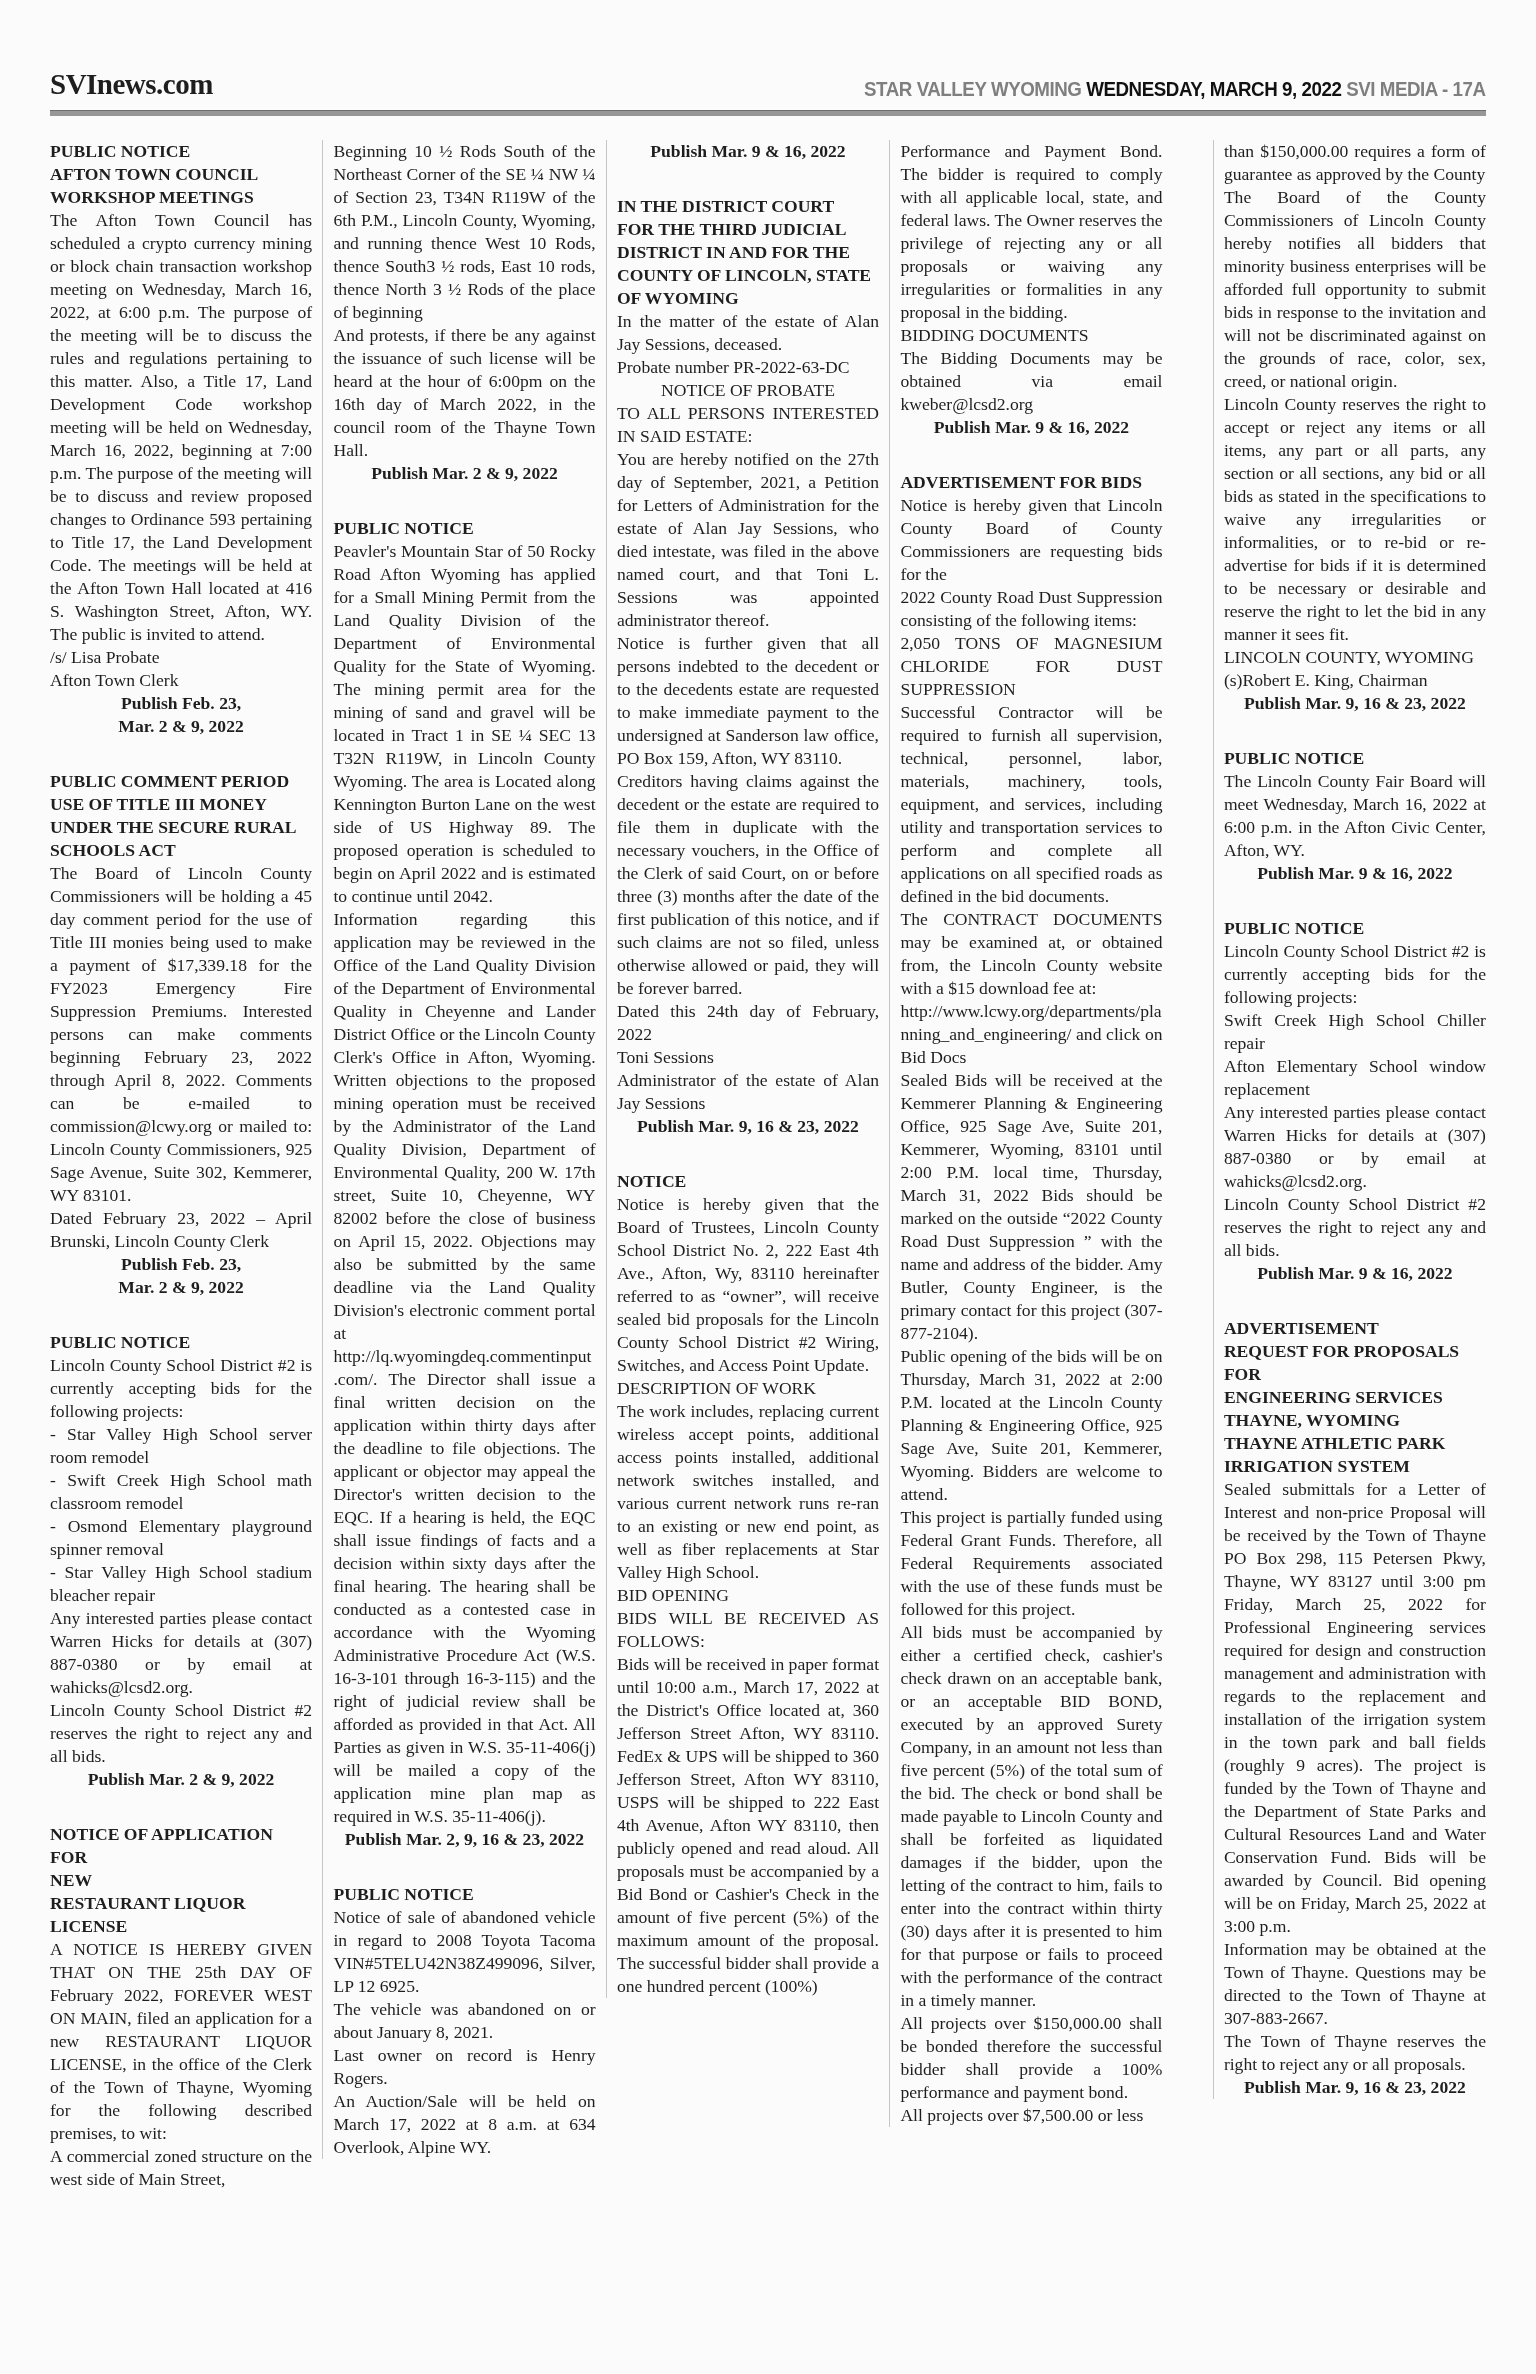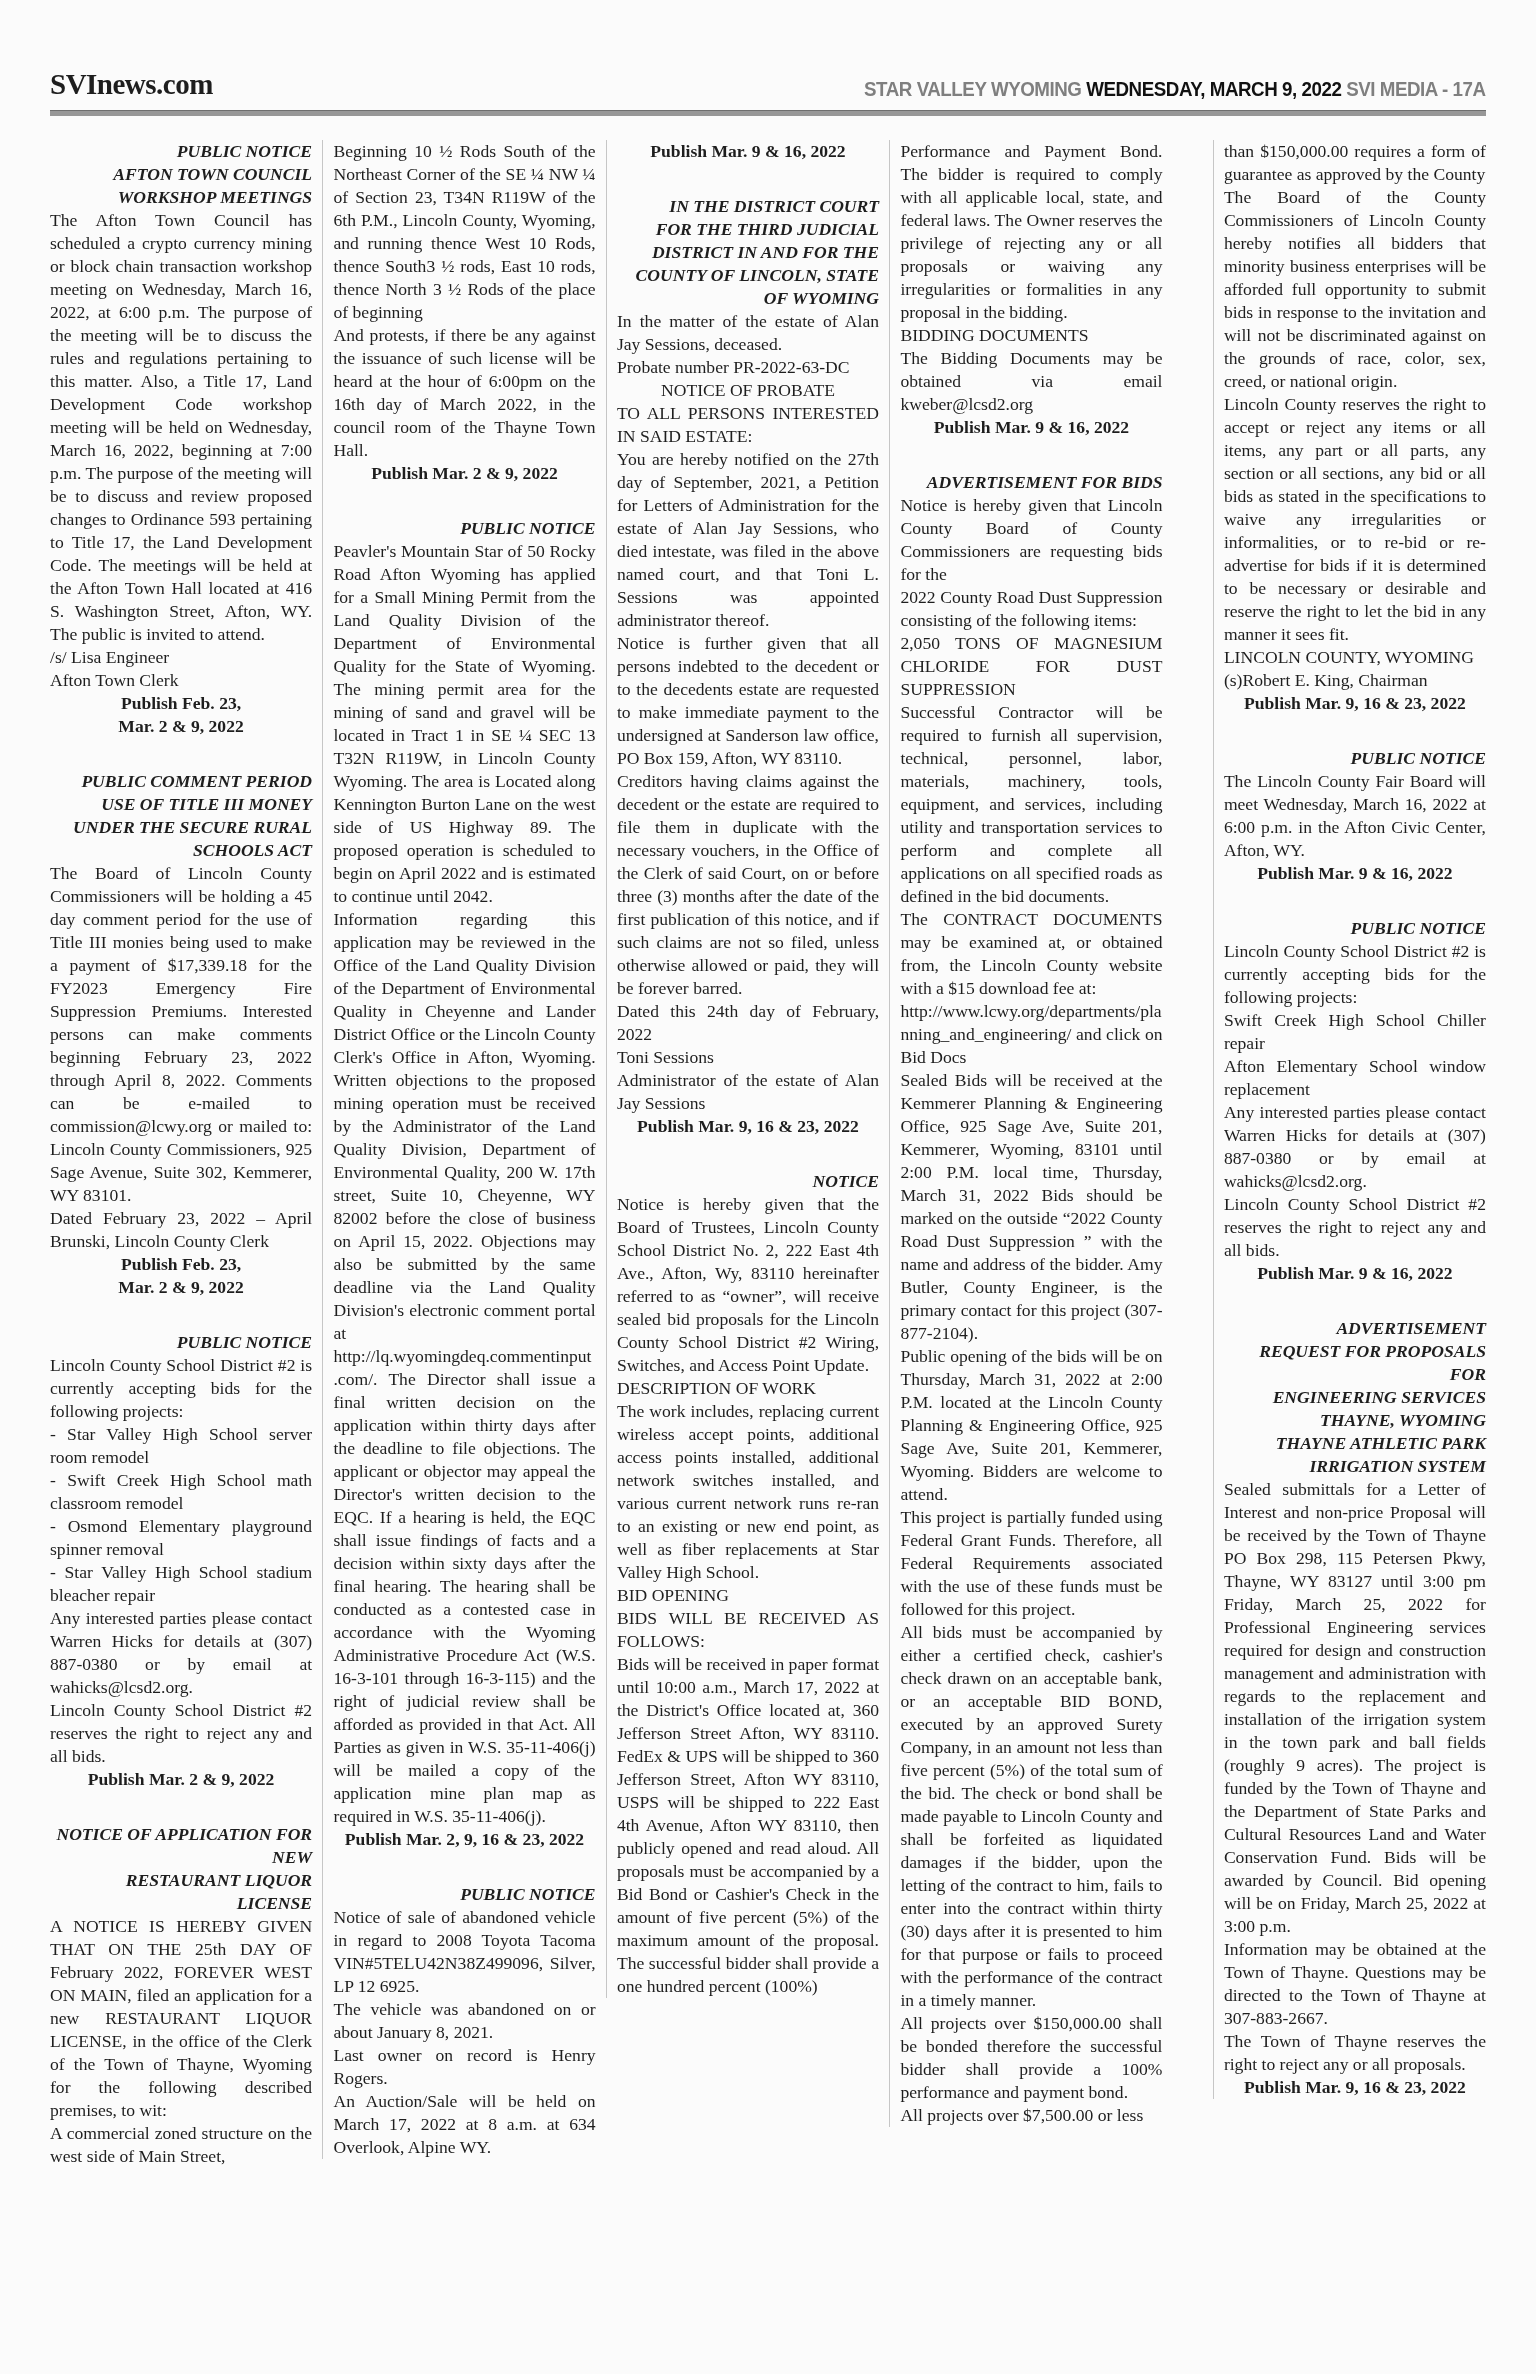--- a/index.html
+++ b/index.html
@@ -37,22 +37,22 @@
   .col {
     flex: 1 1 0; min-width: 0;
     padding: 0 10.2px;
     font-size: 17.6px; line-height: 23px;
   }
   .col:first-child { padding-left: 0; }
   .col:last-child  { padding-right: 0; margin-left: 40px; }
   .col + .col { border-left: 0.9px solid #c6c6c6; }
   .blk { margin: 0; overflow-wrap: break-word; }
   .h {
-    font-weight: bold; text-align: right;
-    white-space: pre-line; margin-top: 32px; font-style: italic;
+    font-weight: bold; text-align: left;
+    white-space: pre-line; margin-top: 32px;
   }
   .h:first-child { margin-top: 0; }
   .p { text-align: justify; text-justify: inter-word; }
   .c { text-align: center; }
   .pub { font-weight: bold; text-align: center; white-space: pre-line; }
 </style>
 </head>
 <body>
 
 <div class="page">
@@ -65,21 +65,21 @@
     </div>
     <div class="rule"></div>
   </header>
 
   <main class="cols">
     <section class="col">
         <div class="blk h">PUBLIC NOTICE
 AFTON TOWN COUNCIL
 WORKSHOP MEETINGS</div>
         <div class="blk p">The Afton Town Council has scheduled a crypto currency mining or block chain transaction workshop meeting on Wednesday, March 16, 2022, at 6:00 p.m. The purpose of the meeting will be to discuss the rules and regulations pertaining to this matter.  Also, a Title 17, Land Development Code workshop meeting will be held on Wednesday, March 16, 2022, beginning at 7:00 p.m. The purpose of the meeting will be to discuss and review proposed changes to Ordinance 593 pertaining to Title 17, the Land Development Code. The meetings will be held at the Afton Town Hall located at 416 S. Washington Street, Afton, WY.  The public is invited to attend.</div>
-        <div class="blk p">/s/ Lisa Engineer</div>
+        <div class="blk p">/s/ Lisa Probate</div>
         <div class="blk p">Afton Town Clerk</div>
         <div class="blk pub">Publish Feb. 23,
 Mar. 2 &amp; 9, 2022</div>
         <div class="blk h">PUBLIC COMMENT PERIOD
 USE OF TITLE III MONEY
 UNDER THE SECURE RURAL
 SCHOOLS ACT</div>
         <div class="blk p">The Board of Lincoln County Commissioners will be holding a 45 day comment period for the use of Title III monies being used to make a payment of $17,339.18 for the FY2023 Emergency Fire Suppression Premiums. Interested persons can make comments beginning February 23, 2022 through April 8, 2022.  Comments can be e-mailed to commission@lcwy.org or mailed to:  Lincoln County Commissioners, 925 Sage Avenue, Suite 302, Kemmerer, WY 83101.</div>
         <div class="blk p">Dated February 23, 2022 – April Brunski, Lincoln County Clerk</div>
         <div class="blk pub">Publish Feb. 23,

